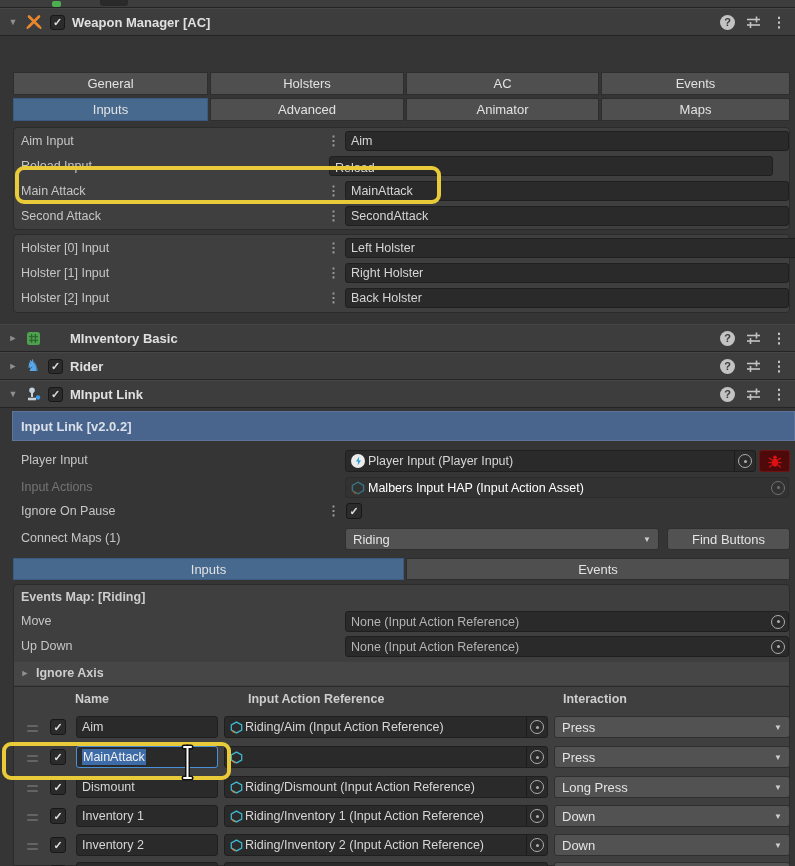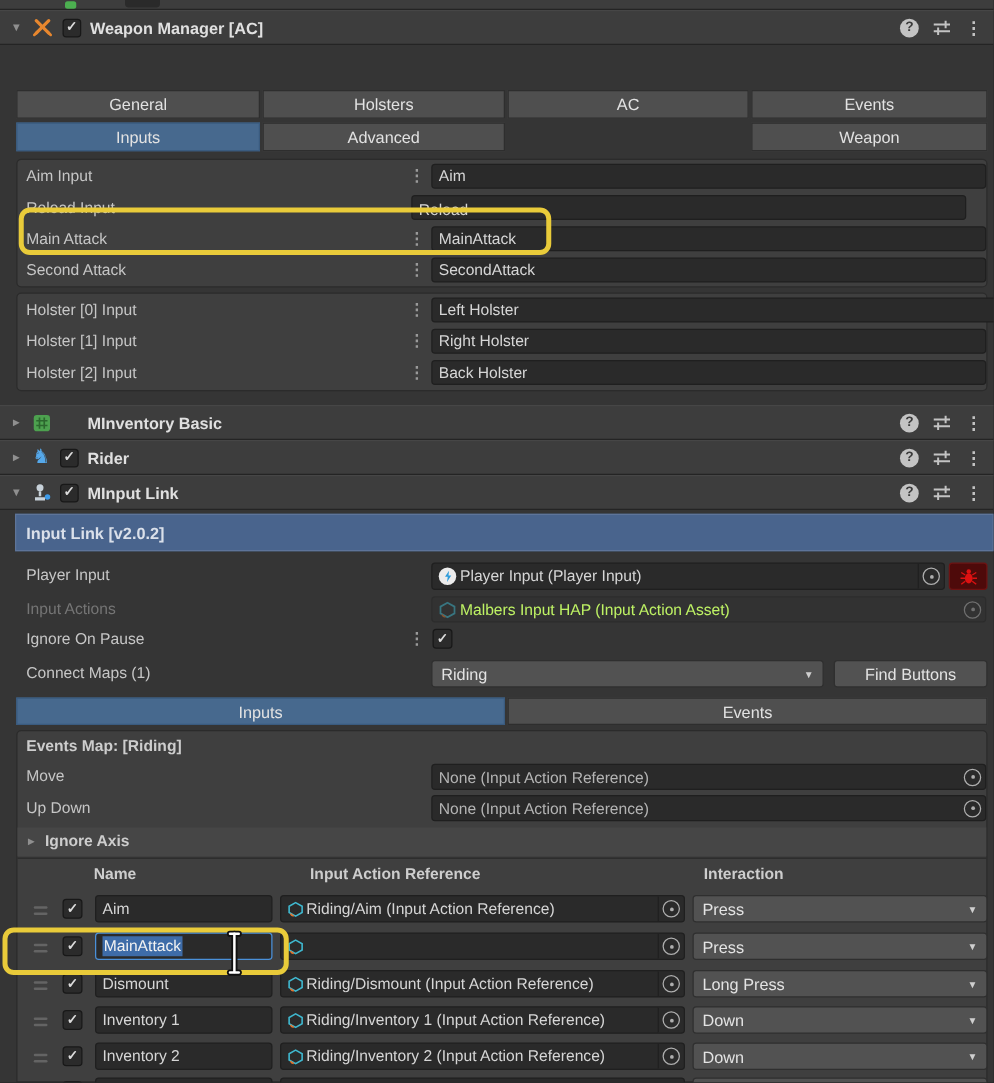--- a/index.html
+++ b/index.html
@@ -28,21 +28,21 @@
   .tabbtn.sel{background:#47698E;border-color:#3A5B7F;}
   
   .gbox{position:absolute;left:13px;width:777px;background:#3F3F3F;border:1px solid #2B2B2B;
     border-radius:4px;box-sizing:border-box;}
   .lbl{position:absolute;height:20px;line-height:20px;color:#C6C6C6;white-space:nowrap;}
   .lbl.dis{color:#757575;}
   .ctx{position:absolute;width:10px;color:#9A9A9A;font-size:13px;font-weight:bold;line-height:20px;text-align:center;}
   .tfield{position:absolute;height:20px;background:#2A2A2A;border:1px solid #1F1F1F;border-radius:3px;
     box-sizing:border-box;display:flex;align-items:center;padding:0 5px;color:#D6D6D6;
     white-space:nowrap;overflow:hidden;}
-  .tfield.gray{background:#323232;border-color:#2C2C2C;color:#bef264;}
+  .tfield.gray{background:#323232;border-color:#2C2C2C;color:#ffffff;}
   .tfield .none{color:#B4B4B4;}
   .pickseg{position:absolute;right:0;top:0;bottom:0;width:20px;border-left:1px solid #1C1C1C;
     display:flex;align-items:center;justify-content:center;background:#2A2A2A;border-radius:0 3px 3px 0;}
   .picker{width:12px;height:12px;border:1px solid #AEAEAE;border-radius:50%;position:relative;flex:none;}
   .picker .pdot{position:absolute;left:50%;top:50%;width:3px;height:3px;margin:-1.5px 0 0 -1.5px;
     background:#AEAEAE;border-radius:50%;display:block;}
   .dim{opacity:.5;}
   .ddown{position:absolute;height:22px;background:#525252;border:1px solid #2F2F2F;border-radius:3px;
     box-sizing:border-box;display:flex;align-items:center;padding:0 7px;color:#E3E3E3;font-size:13px;
     white-space:nowrap;overflow:hidden;}
@@ -122,22 +122,25 @@
   <div class="tabbtn" style="left:601px;top:72px;width:189px;">
       <span>Events</span>
     </div>
 
   <div class="tabbtn sel" style="left:13px;top:98px;width:195px;">
       <span>Inputs</span>
     </div>
   <div class="tabbtn" style="left:210px;top:98px;width:194px;">
       <span>Advanced</span>
     </div>
+  <div class="tabbtn" style="left:406px;top:98px;width:193px;">
+      <span>Animator</span>
+    </div>
   <div class="tabbtn" style="left:601px;top:98px;width:189px;">
-      <span>Weapon</span>
+      <span>Maps</span>
     </div>
 
   <div class="gbox" style="top:127px;height:103px;"></div>
   <span class="lbl" style="left:21px;top:131px;">Aim Input</span>
   <span class="ctx" style="left:327px;top:131px;">⋮</span>
   <div class="tfield" style="left:345px;top:131px;width:444px;">
       <span>Aim</span>
     </div>
   <span class="lbl" style="left:21px;top:156px;">Reload Input</span>
   <span class="ctx" style="left:327px;top:156px;">⋮</span>

